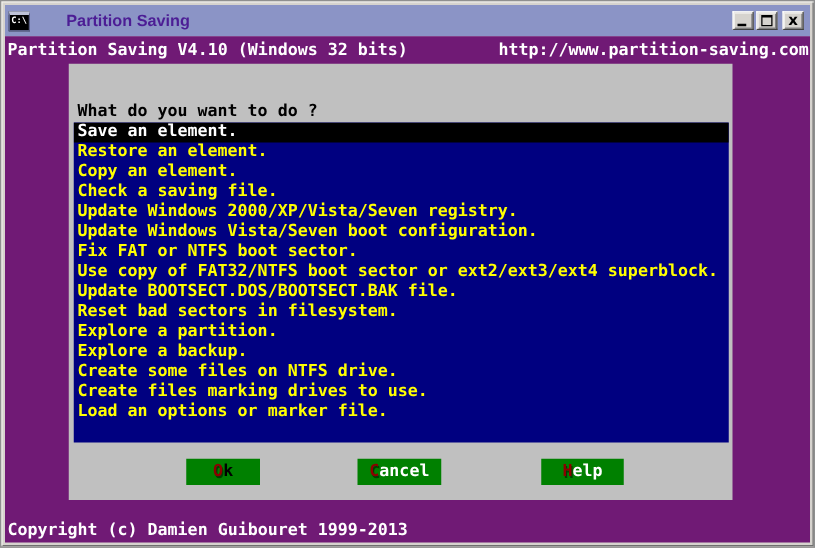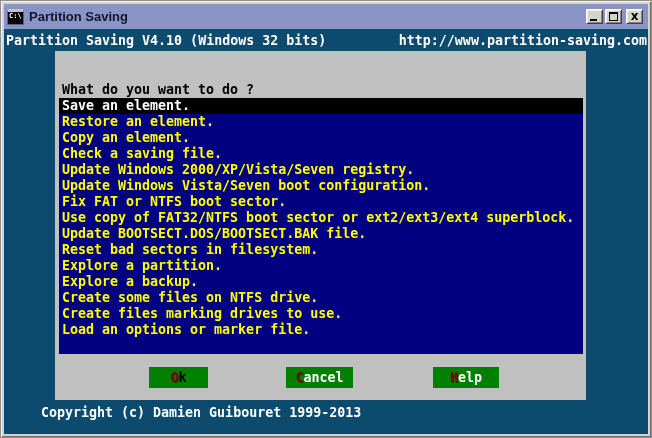--- a/index.html
+++ b/index.html
@@ -18,42 +18,42 @@
   .app-icon{
     width:17px;height:16px;background:#000;
     border:1px solid #5A5F86;border-top:3px solid #BFC3D8;
     position:relative;flex:none;margin-right:5px;
   }
   .app-icon-glyph{
     position:absolute;left:1px;top:0px;
     font:bold 7px/8px "DejaVu Sans Mono",monospace;color:#FFF;
   }
   .title{
-    flex:1;color:#0f172a;
+    flex:1;color:#4c1d95;
     font:bold 13px/25px "Liberation Sans",sans-serif;
-    white-space:nowrap;overflow:hidden;
+    white-space:nowrap;overflow:hidden;margin-left:24px;
   }
   .controls{display:flex;align-items:center;gap:2px;flex:none;margin-right:2px;}
   .tb-btn{
     width:17px;height:15px;padding:0;position:relative;
     background:#D6D3CE;
     border:1px solid;border-color:#FFFFFF #404040 #404040 #FFFFFF;
     box-shadow:inset 1px 1px 0 #EFEEEA, inset -1px -1px 0 #848484;
     cursor:default;
   }
   .tb-btn.close{margin-left:2px;}
   .glyph-min{position:absolute;left:3px;bottom:2px;width:7px;height:2px;background:#000;}
   .glyph-max{position:absolute;left:3px;top:2px;width:9px;height:9px;border:1px solid #000;border-top:2px solid #000;}
   .glyph-close{
     position:absolute;left:0;top:0;right:0;bottom:0;
     font:bold 12px/13px "DejaVu Sans",sans-serif;color:#000;text-align:center;
   }
   .console{
     position:absolute;left:3px;top:28px;right:3px;bottom:3px;
-    background:#0c4a6e;overflow:hidden;
+    background:#701a75;overflow:hidden;
     font:bold 13.3px/16px "DejaVu Sans Mono",monospace;color:#FFF;padding-left:41px;
   }
   .hdr-left{position:absolute;left:2px;top:4px;white-space:pre;}
   .hdr-right{position:absolute;right:1px;top:4px;white-space:pre;text-align:center;}
   .dialog{position:absolute;left:51px;top:22px;width:531px;height:349px;background:#C0C0C0;}
   .dialog-title{
     position:absolute;left:0;top:0;width:100%;height:15px;
     background:#FFF;color:#000;text-align:center;
     font-size:13.3px;line-height:15px;white-space:pre;
   }
@@ -67,21 +67,21 @@
   .btn{
     position:absolute;top:316px;height:21px;padding:0;
     background:#008000;border:0;
     font:inherit;color:#FFF;cursor:default;white-space:pre;
   }
   .btn .hot{color:#8B0000;text-shadow:1px 1px 0 rgba(0,0,0,0.5);}
   .btn.focused{color:#000;}
   .btn.ok{left:94px;width:59px;}
   .btn.cancel{left:231px;width:67px;}
   .btn.help{left:378px;width:66px;}
-  .copyright{position:absolute;left:2px;top:376px;white-space:pre;margin-left:35px;}
+  .copyright{position:absolute;left:2px;top:388px;white-space:pre;}
 </style>
 </head>
 <body>
 
 <div class="window">
 
   <div class="titlebar">
     <span class="app-icon">
       <span class="app-icon-glyph">C:\</span>
     </span>

